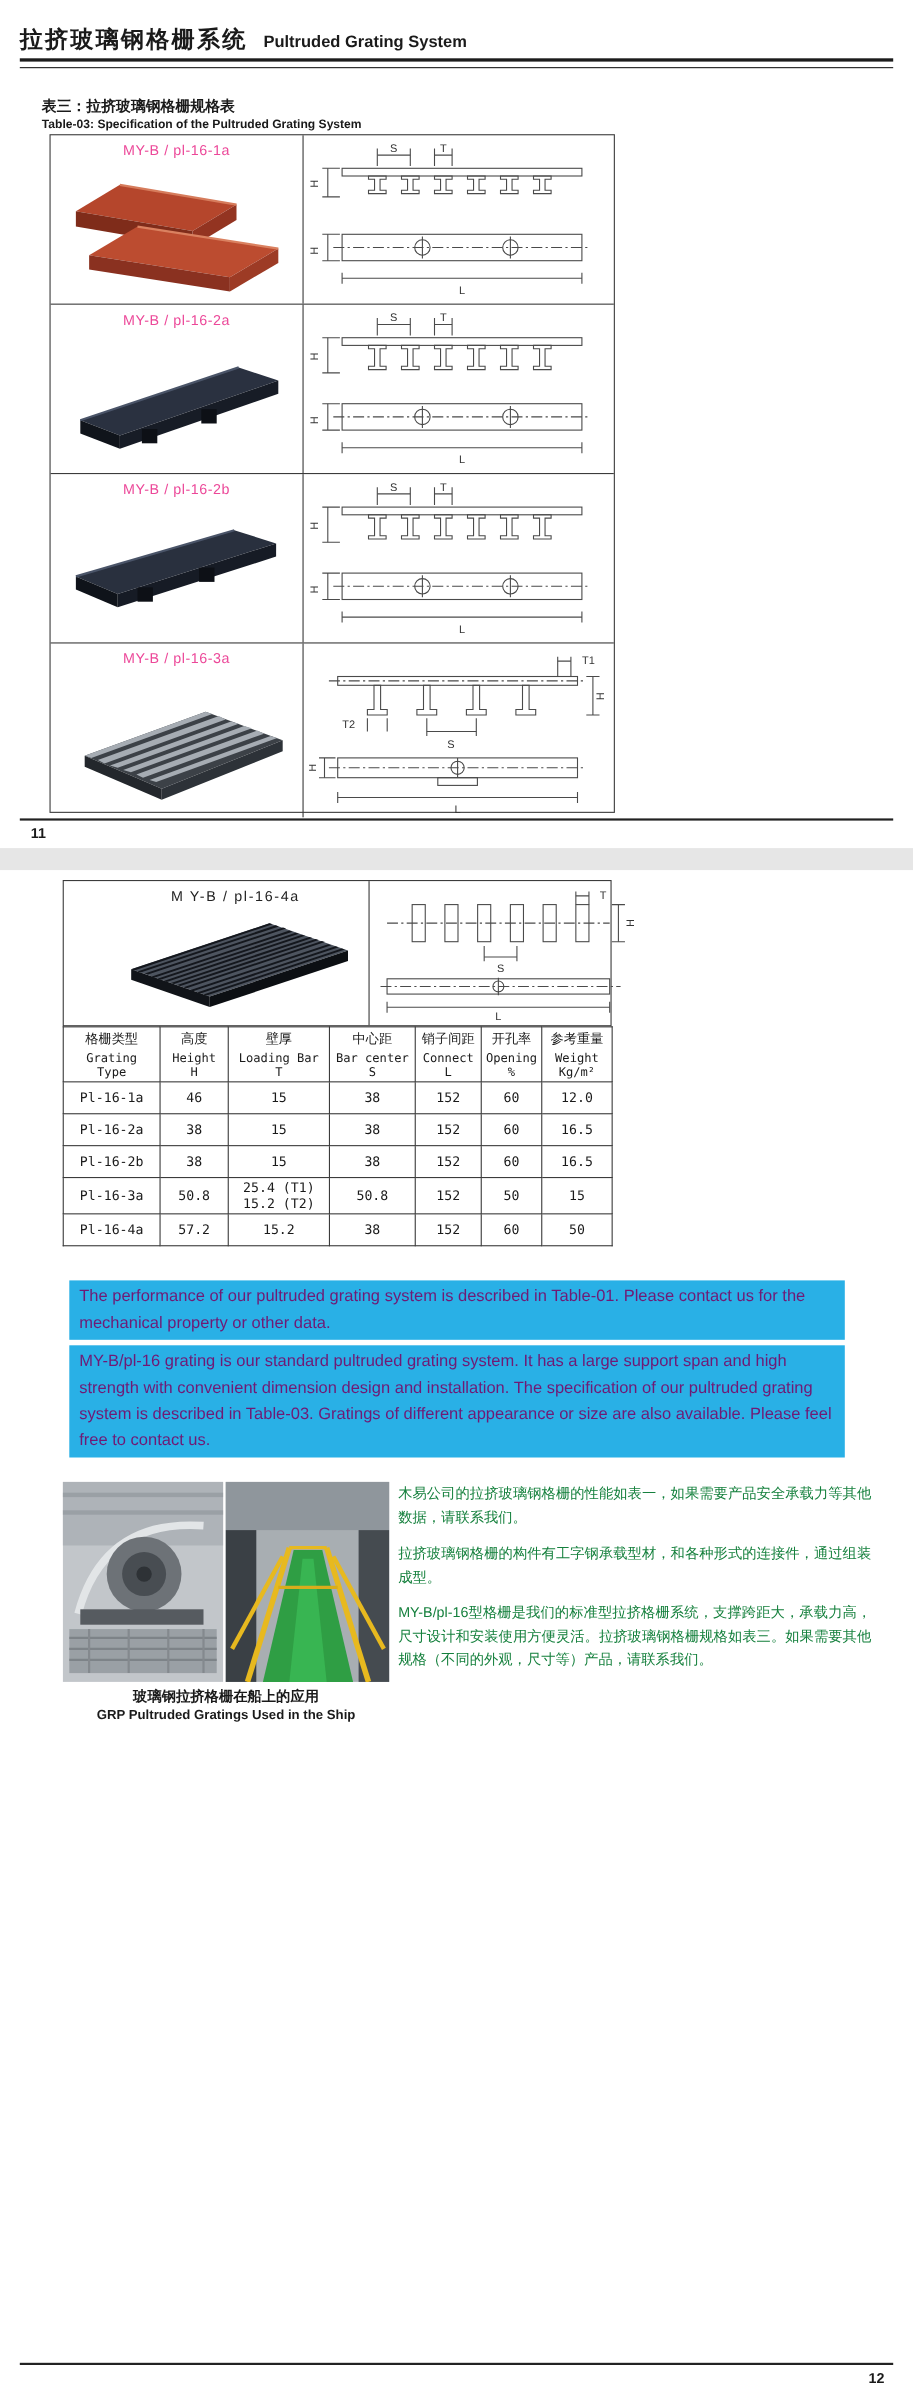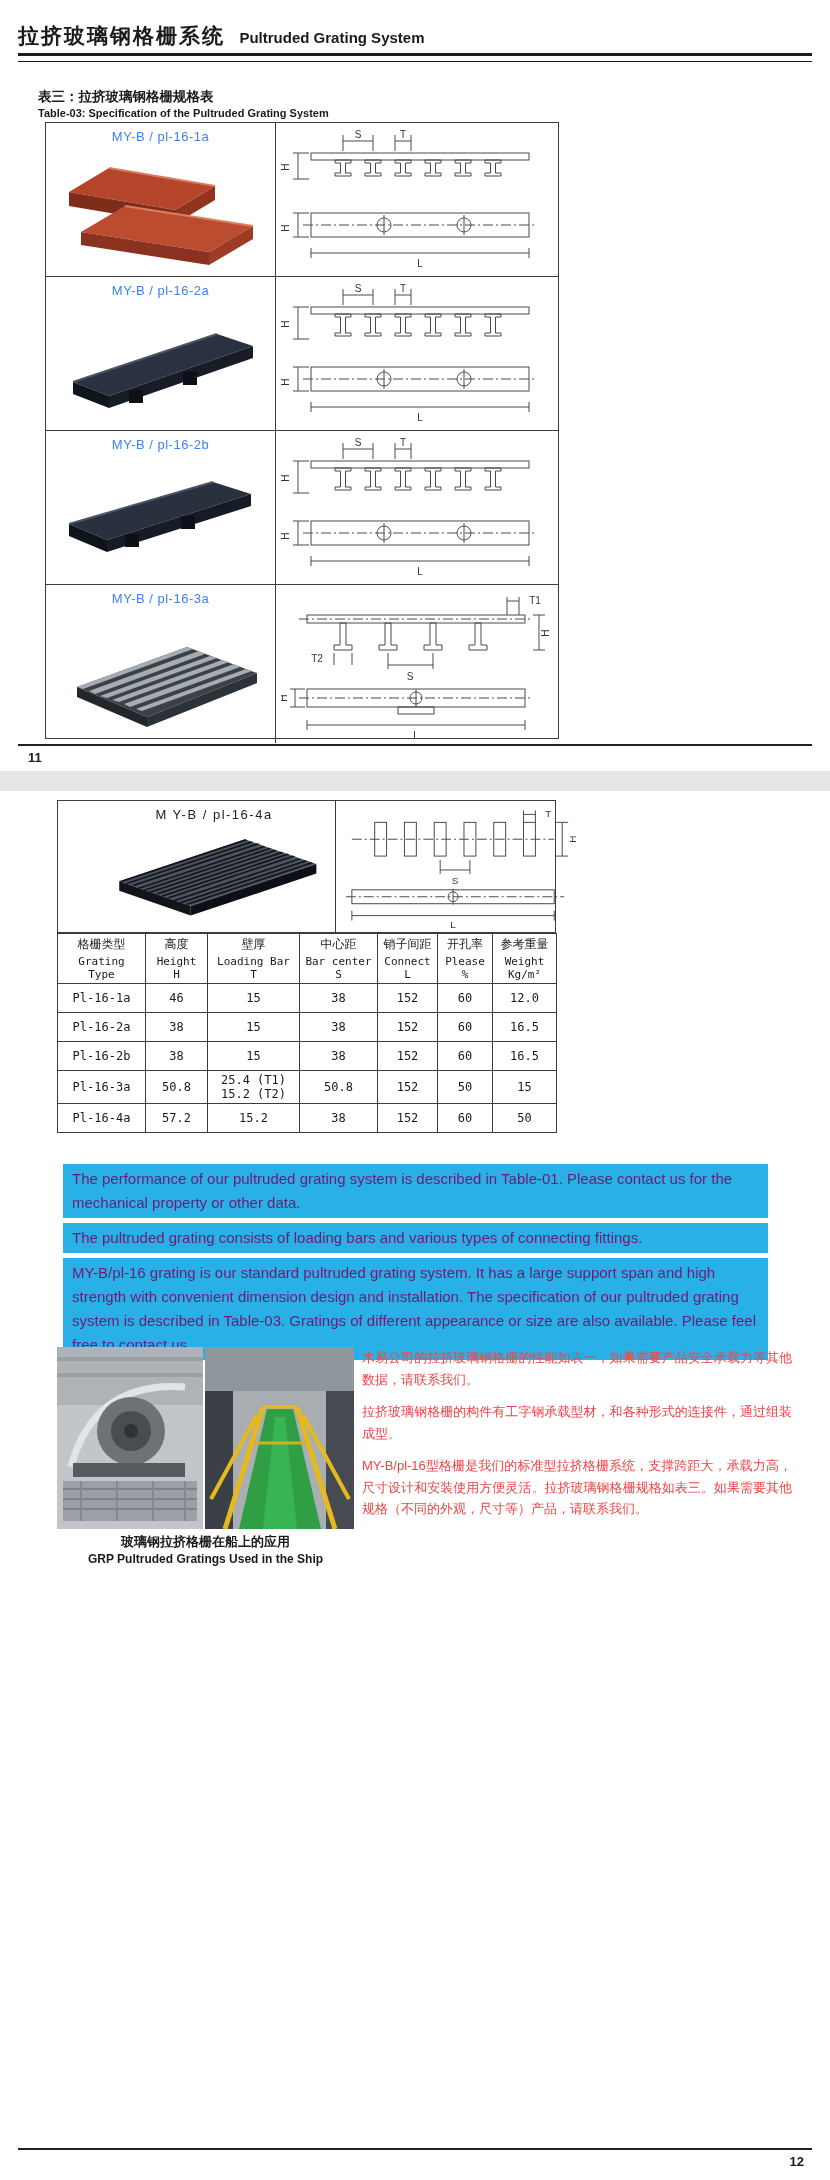--- a/index.html
+++ b/index.html
@@ -15,21 +15,21 @@
     border-top:3px solid #1c1c1c;border-bottom:1px solid #1c1c1c;}
   .p1-tabletitle{position:absolute;left:38px;top:88px;}
   .p1-tabletitle .zh{font-size:13.5px;font-weight:bold;}
   .p1-tabletitle .en{font-size:11px;font-weight:bold;margin-top:1px;}
   .fig-table{position:absolute;left:45px;top:122px;width:512px;border:1px solid #3b3b3b;}
   .fig-row{display:grid;grid-template-columns:230px 1fr;height:153px;border-bottom:1px solid #3b3b3b;}
   .fig-row:last-child{border-bottom:none;}
   .fig-cell-photo{border-right:1px solid #3b3b3b;position:relative;display:flex;
     align-items:flex-end;justify-content:center;padding-bottom:6px;}
   .fig-model{position:absolute;top:6px;left:0;width:100%;text-align:center;
-    font-size:13px;color:#3b82f6;letter-spacing:.5px;}
+    font-size:13px;color:#ec4899;letter-spacing:.5px;}
   .fig-cell-draw{display:flex;align-items:center;justify-content:center;}
   .p1-footrule{position:absolute;left:18px;top:744px;width:794px;border-top:2px solid #222;}
   .p1-pagenum{position:absolute;left:28px;top:750px;font-size:13px;font-weight:bold;}
   .page-gap{position:absolute;left:0;top:771px;width:830px;height:20px;background:#e6e6e6;}
   
   .fig2-box{position:absolute;left:57px;top:800px;width:499px;height:133px;
     border:1px solid #3b3b3b;display:grid;grid-template-columns:243px 1fr;box-sizing:border-box;padding-left:35px;}
   .fig2-left{border-right:1px solid #3b3b3b;position:relative;display:flex;
     align-items:flex-end;justify-content:center;padding-bottom:6px;}
   .fig2-label{position:absolute;top:6px;left:0;width:100%;text-align:center;
@@ -46,21 +46,21 @@
   .spec td{font-size:12px;height:24px;white-space:pre-line;}
   .highlight{position:absolute;left:63px;top:1164px;width:705px;}
   .highlight p{background:#29b0e6;color:#701a75;font-size:15px;line-height:24px;
     padding:3px 9px;margin:0 0 5px 0;}
   .photos{position:absolute;left:57px;top:1347px;display:flex;gap:2px;}
   .photo-frame{display:block;}
   .photo-caption{position:absolute;left:57px;top:1533px;width:297px;text-align:center;}
   .photo-caption .zh{font-size:13px;font-weight:bold;}
   .photo-caption .en{font-size:12px;font-weight:bold;margin-top:1px;}
   .cn-text{position:absolute;left:362px;top:1347px;width:430px;}
-  .cn-text p{font-size:13px;line-height:21.5px;text-align:justify;margin:0 0 11px 0;color:#ef4444;}
+  .cn-text p{font-size:13px;line-height:21.5px;text-align:justify;margin:0 0 11px 0;color:#15803d;}
   .p2-footrule{position:absolute;left:18px;top:2148px;width:794px;border-top:2px solid #222;}
   .p2-pagenum{position:absolute;right:26px;top:2154px;font-size:13px;font-weight:bold;}
   svg text{font-family:"Liberation Sans", sans-serif;}
 </style>
 </head>
 <body>
 
 <div class="sheet">
 
   <div class="p1-header">
@@ -400,21 +400,21 @@
           <div class="hen">Bar center</div>
           <div class="hsym">S</div>
         </th>
         <th>
           <div class="hzh">销子间距</div>
           <div class="hen">Connect</div>
           <div class="hsym">L</div>
         </th>
         <th>
           <div class="hzh">开孔率</div>
-          <div class="hen">Please</div>
+          <div class="hen">Opening</div>
           <div class="hsym">%</div>
         </th>
         <th>
           <div class="hzh">参考重量</div>
           <div class="hen">Weight</div>
           <div class="hsym">Kg/m²</div>
         </th>
       </tr>
     </thead>
     <tbody>
@@ -462,21 +462,20 @@
         <td>38</td>
         <td>152</td>
         <td>60</td>
         <td>50</td>
       </tr>
     </tbody>
   </table>
 
   <div class="highlight">
     <p>The performance of our pultruded grating system is described in Table-01. Please contact us for the mechanical property or other data.</p>
-    <p>The pultruded grating consists of loading bars and various types of connecting fittings.</p>
     <p>MY-B/pl-16 grating is our standard pultruded grating system. It has a large support span and high strength with convenient dimension design and installation. The specification of our pultruded grating system is described in Table-03. Gratings of different appearance or size are also available. Please feel free to contact us.</p>
   </div>
 
   <div class="photos">
     <svg class="photo-frame" width="146" height="182" viewBox="0 0 146 182">
       <rect width="146" height="182" fill="#c2c6ca"></rect>
       <rect width="146" height="58" fill="#aeb3b8"></rect>
       <rect x="0" y="10" width="146" height="4" fill="#9aa0a5"></rect>
       <rect x="0" y="26" width="146" height="4" fill="#9aa0a5"></rect>
       <path d="M14,120 C30,60 70,36 128,40" stroke="#e2e5e7" stroke-width="7" fill="none"></path>

